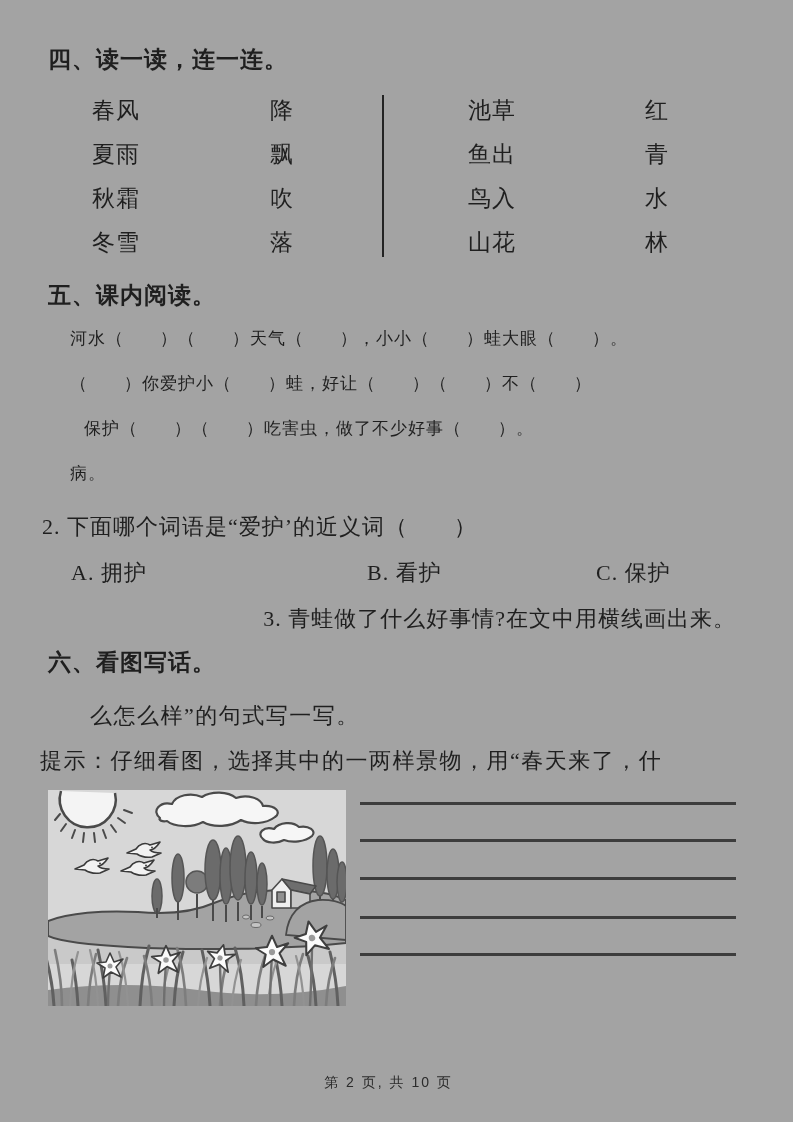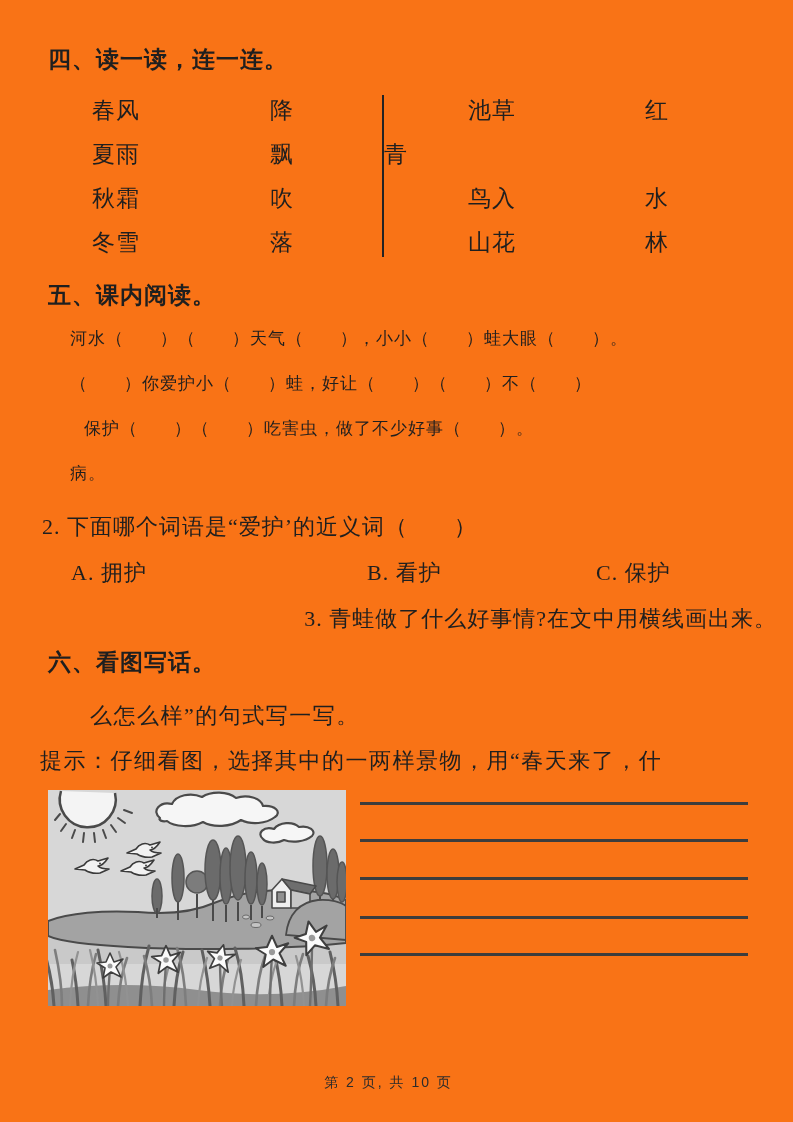--- a/index.html
+++ b/index.html
@@ -2,24 +2,24 @@
 <html><head>
 <meta charset="utf-8">
 <style>
   * { margin: 0; padding: 0; box-sizing: border-box; }
   html, body { background: #ffffff; }
   .page {
     position: relative;
     width: 793px;
     height: 1122px;
     margin: 0 auto;
-    background: #f97316;
+    background: #a3a3a3;
     font-family: "Liberation Serif", "DejaVu Serif", serif;
     color: #1f1f1f;
-    padding: 44px 16px 0 40px;
+    padding: 44px 57px 0 40px;
     overflow: hidden;
   }
   .section-title {
     font-family: "Liberation Sans", "DejaVu Sans", sans-serif;
     font-weight: bold;
     font-size: 23px;
     letter-spacing: 1px;
     padding-left: 8px;
     line-height: 30px;
   }
@@ -95,20 +95,21 @@
         <span class="cell-target">落</span>
       </div>
     </div>
     <div class="match-divider"></div>
     <div class="match-col-right">
       <div class="match-row">
         <span class="cell-word">池草</span>
         <span class="cell-target">红</span>
       </div>
       <div class="match-row">
+        <span class="cell-word">鱼出</span>
         <span class="cell-target">青</span>
       </div>
       <div class="match-row">
         <span class="cell-word">鸟入</span>
         <span class="cell-target">水</span>
       </div>
       <div class="match-row">
         <span class="cell-word">山花</span>
         <span class="cell-target">林</span>
       </div>

